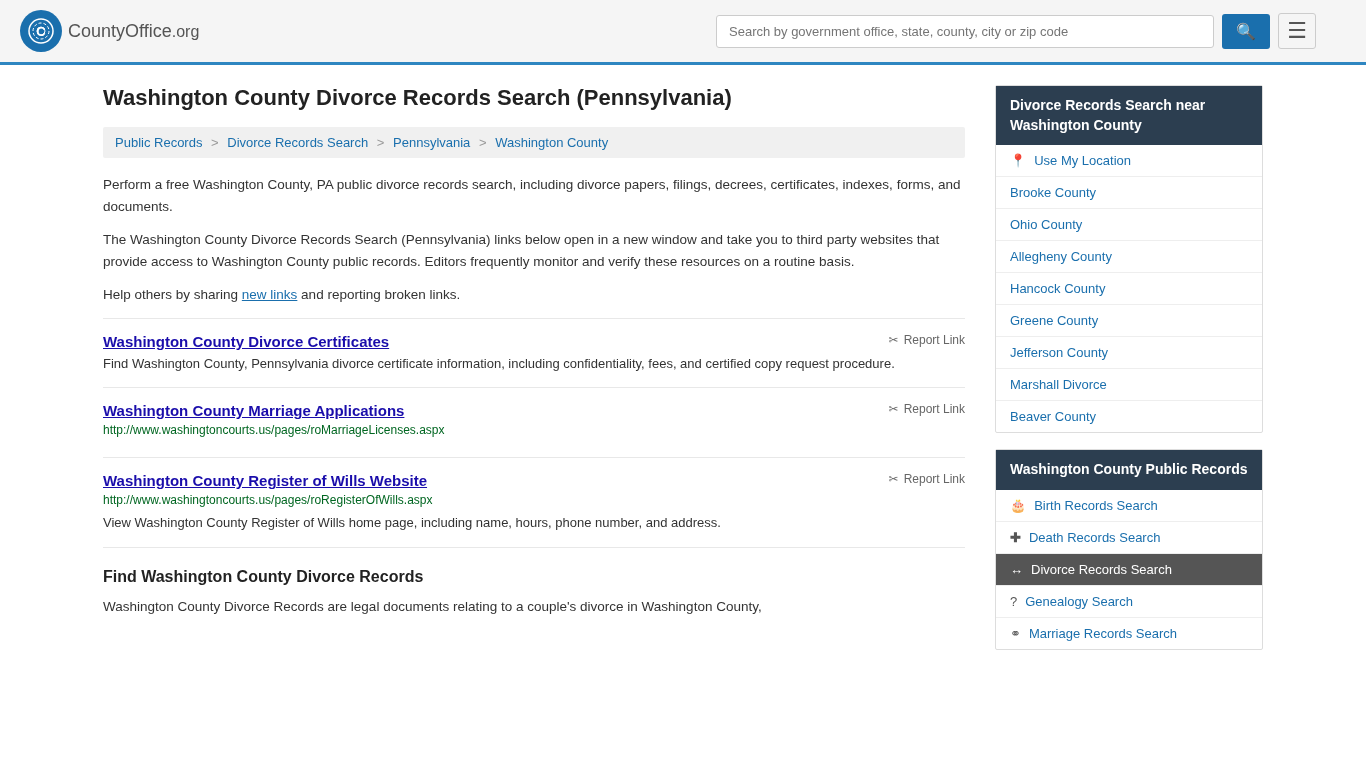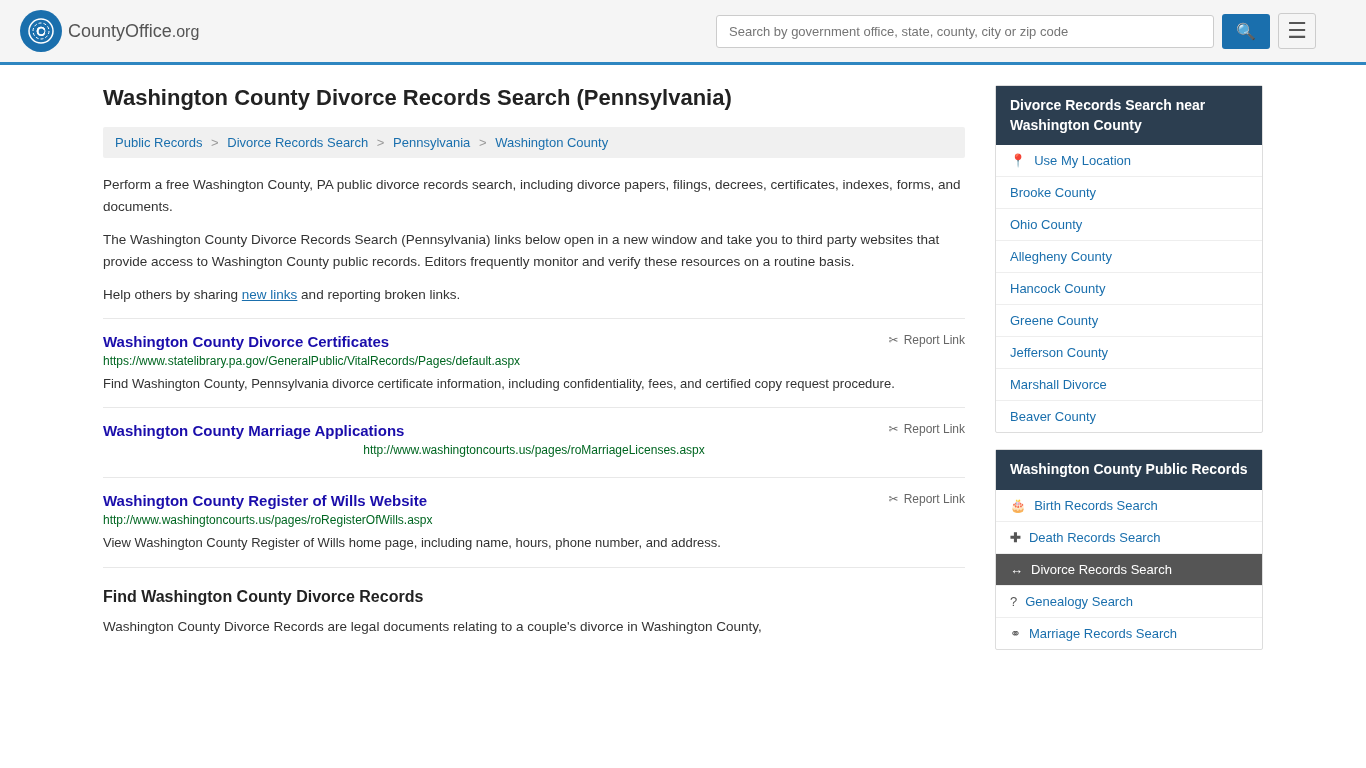--- a/index.html
+++ b/index.html
@@ -134,20 +134,21 @@
     .record-header {
       display: flex;
       align-items: flex-start;
       justify-content: space-between;
       margin-bottom: 4px;
     }
     .record-title {
       font-size: 15px;
       font-weight: bold;
       color: #1a0dab;
+      text-decoration: underline;
       cursor: pointer;
     }
     .report-link-btn {
       display: flex;
       align-items: center;
       gap: 5px;
       font-size: 12px;
       color: #666;
       cursor: pointer;
       white-space: nowrap;
@@ -266,33 +267,32 @@
     <div id="records-list">
 
       <div class="record-item">
         <div class="record-header">
           <span class="record-title">Washington County Divorce Certificates</span>
           <button class="report-link-btn">
             <span>✂</span>
             <span>Report Link</span>
           </button>
         </div>
-        <div class="record-url" style="cursor:pointer;">https://www.statelibrary.pa.gov/GeneralPublic/VitalRecords/Pages/default.aspx</div>
         <div class="record-desc">Find Washington County, Pennsylvania divorce certificate information, including confidentiality, fees, and certified copy request procedure.</div>
       </div>
 
       <div class="record-item">
         <div class="record-header">
           <span class="record-title">Washington County Marriage Applications</span>
           <button class="report-link-btn">
             <span>✂</span>
             <span>Report Link</span>
           </button>
         </div>
-        <div class="record-url" style="cursor:pointer;text-align:center;">http://www.washingtoncourts.us/pages/roMarriageLicenses.aspx</div>
+        <div class="record-url" style="cursor:pointer;">http://www.washingtoncourts.us/pages/roMarriageLicenses.aspx</div>
       </div>
 
       <div class="record-item">
         <div class="record-header">
           <span class="record-title">Washington County Register of Wills Website</span>
           <button class="report-link-btn">
             <span>✂</span>
             <span>Report Link</span>
           </button>
         </div>

